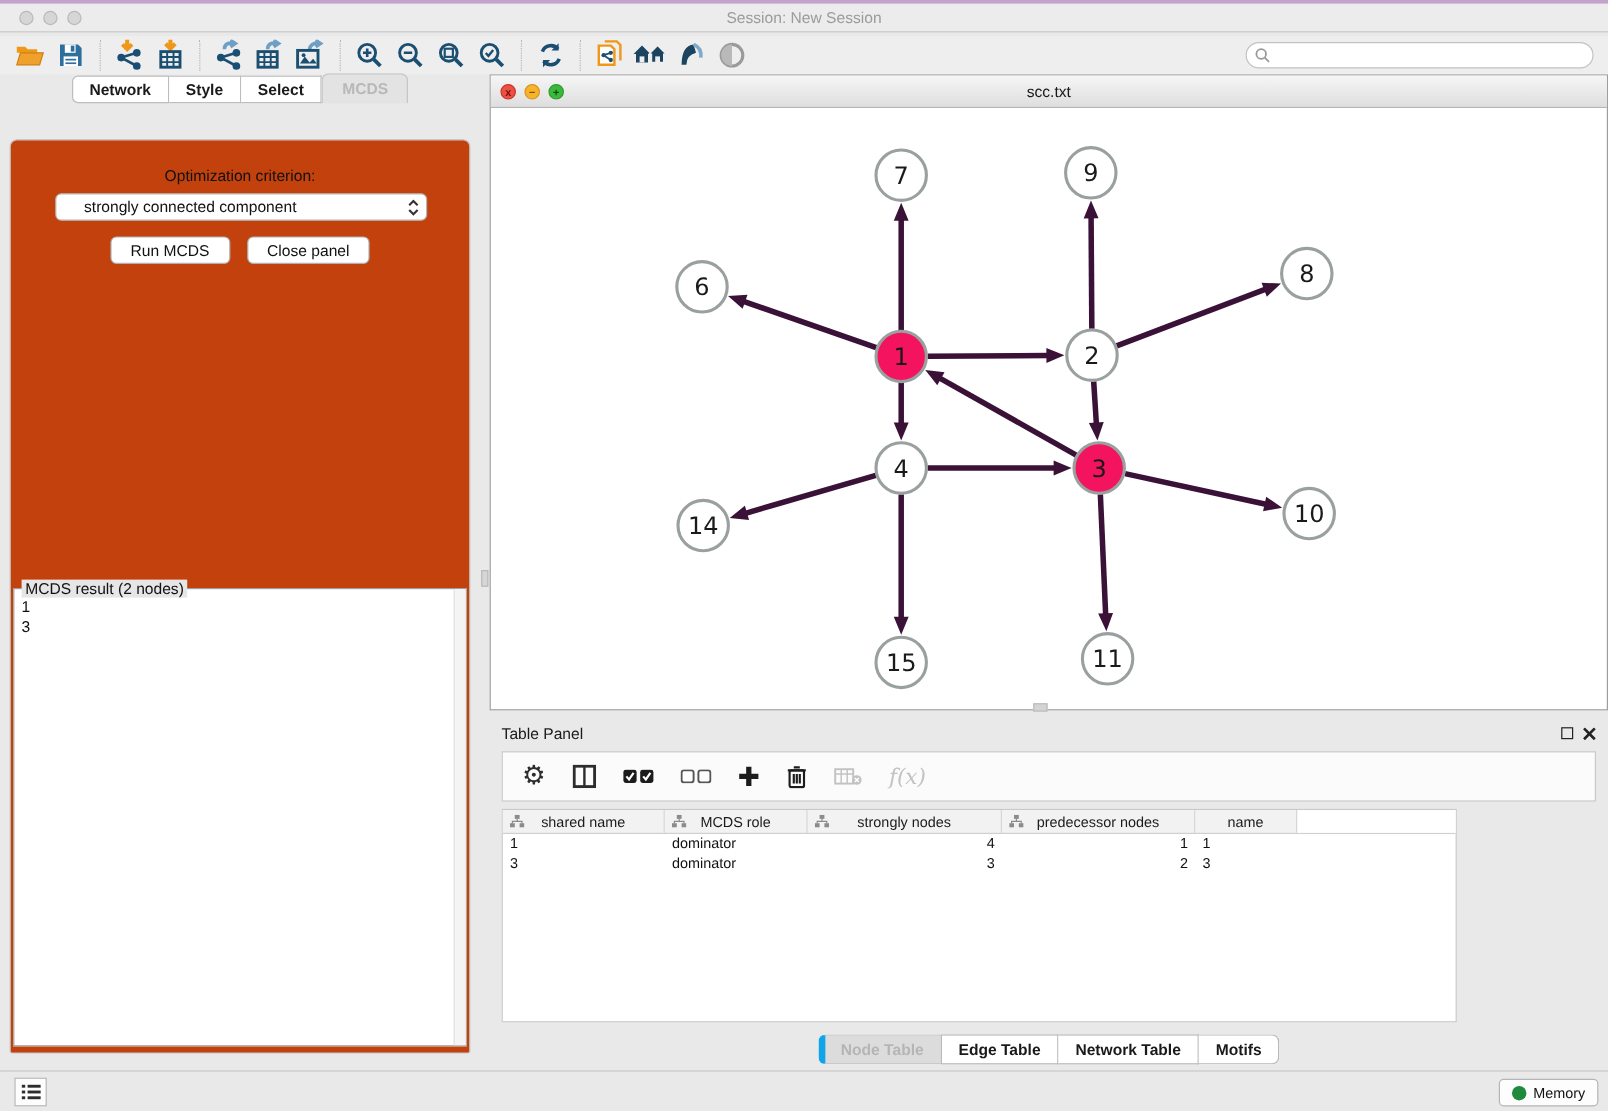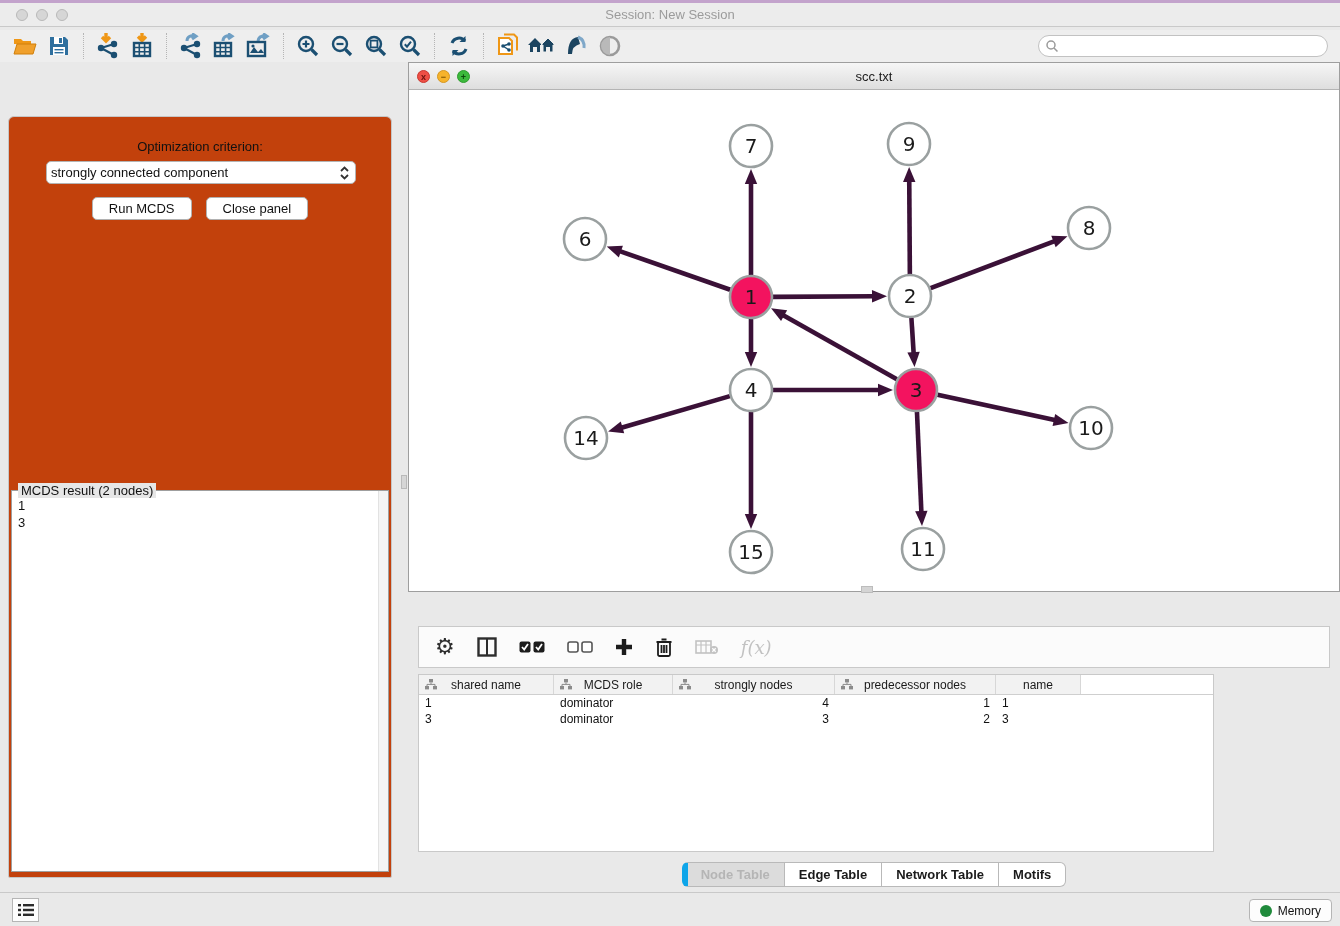--- a/index.html
+++ b/index.html
@@ -26,21 +26,21 @@
   .panel-head { height:30px; display:flex; align-items:center; padding:0 10px; }
   .panel-head .ttl { font-size:13px; color:#1a1a1a; }
   .head-icons { margin-left:auto; display:flex; gap:8px; align-items:center; }
   .mini-restore { width:10px; height:10px; border:1.5px solid #222; }
   .cp-tabs { display:flex; justify-content:center; align-items:flex-end; height:24px; }
   .cp-tab { background:#fff; border:1px solid #bdbdbd; border-left:none; font-size:13px; font-weight:600; color:#1a1a1a; padding:3px 14px; }
   .cp-tab:first-child { border-left:1px solid #bdbdbd; border-radius:5px 0 0 5px; }
   .cp-tab.sel { background:#e3e3e3; color:#b8b8b8; border:1px solid #c6c6c6; border-bottom:none; border-radius:6px 6px 0 0; padding:4px 16px 5px; }
   #cp-box { position:absolute; left:8px; top:54px; width:384px; height:762px; background:#c2410c; border:1px solid #c6c6c6; border-radius:6px 6px 2px 2px; }
   .opt-label { text-align:center; margin-top:22px; font-size:13px; color:#111; }
-  #criterion { position:absolute; left:37px; top:44px; width:310px; height:23px; background:#fff; border:1px solid #b4b4b4; border-radius:5px; display:flex; align-items:center; font-size:13px; padding-left:4px; color:#111; }
+  #criterion { position:absolute; left:37px; top:44px; width:310px; height:23px; background:#fff; border:1px solid #b4b4b4; border-radius:5px; display:flex; align-items:center; font-size:13px; padding-left:23px; color:#111; }
   #criterion .stepper { margin-left:auto; margin-right:6px; }
   .btn-row { position:absolute; left:0; top:80px; width:100%; display:flex; justify-content:center; gap:14px; }
   .push-btn { background:#fff; border:1px solid #b1b1b1; border-radius:5px; height:23px; padding:0 16px; font-size:13px; color:#111; display:flex; align-items:center; }
   #mcds-result { position:absolute; left:2px; top:373px; width:378px; height:382px; border:1px solid #9f9f9f; background:#fff; }
   #mcds-legend { position:absolute; left:6px; top:-8px; background:#e6e6e6; font-size:13px; padding:0 3px; color:#111; }
   #mcds-text { position:absolute; left:0; top:2px; right:10px; bottom:0; font-size:13px; line-height:17px; padding:4px 6px; white-space:pre-line; color:#111; overflow:hidden; }
   #mcds-scroll { position:absolute; right:0; top:0; width:10px; height:100%; background:#f4f4f4; border-left:1px solid #e2e2e2; }
 
   
   #v-split { left:400px; top:62px; width:8px; height:830px; }
@@ -264,20 +264,26 @@
       <svg width="14" height="14" viewBox="0 0 14 14">
           <circle cx="6" cy="6" r="4" stroke="#9a9a9a" stroke-width="1.5" fill="none"></circle>
           <path d="M9 9 L12.5 12.5" stroke="#9a9a9a" stroke-width="1.5"></path>
         </svg>
       </span>
     <input value="" style="">
   </div>
 </div>
 
 <div id="control-panel" class="abs">
+  <div class="cp-tabs">
+    <div class="cp-tab">Network</div>
+    <div class="cp-tab">Style</div>
+    <div class="cp-tab">Select</div>
+    <div class="cp-tab sel">MCDS</div>
+  </div>
   <div id="cp-box">
     <div class="opt-label">Optimization criterion:</div>
     <div id="criterion">
       <span>strongly connected component</span>
       <span class="stepper">
         <svg width="9" height="14" viewBox="0 0 9 14">
             <path d="M1 5 L4.5 1.5 L8 5" stroke="#333" stroke-width="1.8" fill="none"></path>
             <path d="M1 9 L4.5 12.5 L8 9" stroke="#333" stroke-width="1.8" fill="none"></path>
           </svg>
         </span>
@@ -407,20 +413,31 @@
       </g>
       <g>
         <circle cx="514" cy="459" r="21" fill="#ffffff" stroke="#9aa0a0" stroke-width="2.6"></circle>
         <text x="514" y="459" text-anchor="middle" dy=".36em" font-family="&quot;DejaVu Sans&quot;, sans-serif" font-size="20" fill="#1a1a1a">11</text>
       </g>
     </svg>
 </div>
 <div id="h-grip" class="abs"></div>
 
 <div id="table-panel" class="abs">
+  <div class="panel-head">
+    <span class="ttl">Table Panel</span>
+    <span class="head-icons">
+      <span class="mini-restore"></span>
+      <span>
+          <svg width="11" height="11" viewBox="0 0 11 11">
+            <path d="M1 1 L10 10 M10 1 L1 10" stroke="#222" stroke-width="2.2"></path>
+          </svg>
+        </span>
+    </span>
+  </div>
   <div id="tp-toolbar">
     <span class="tp-icon">
         <span class="gear-glyph">⚙</span>
       </span>
     <span class="tp-icon">
         <span>
       <svg width="20" height="20" viewBox="0 0 20 20">
             <rect x="1.5" y="1.5" width="17" height="17" fill="none" stroke="#2d2d2d" stroke-width="2.4"></rect>
             <path d="M10 1.5 v17" stroke="#2d2d2d" stroke-width="2"></path>
           </svg>

